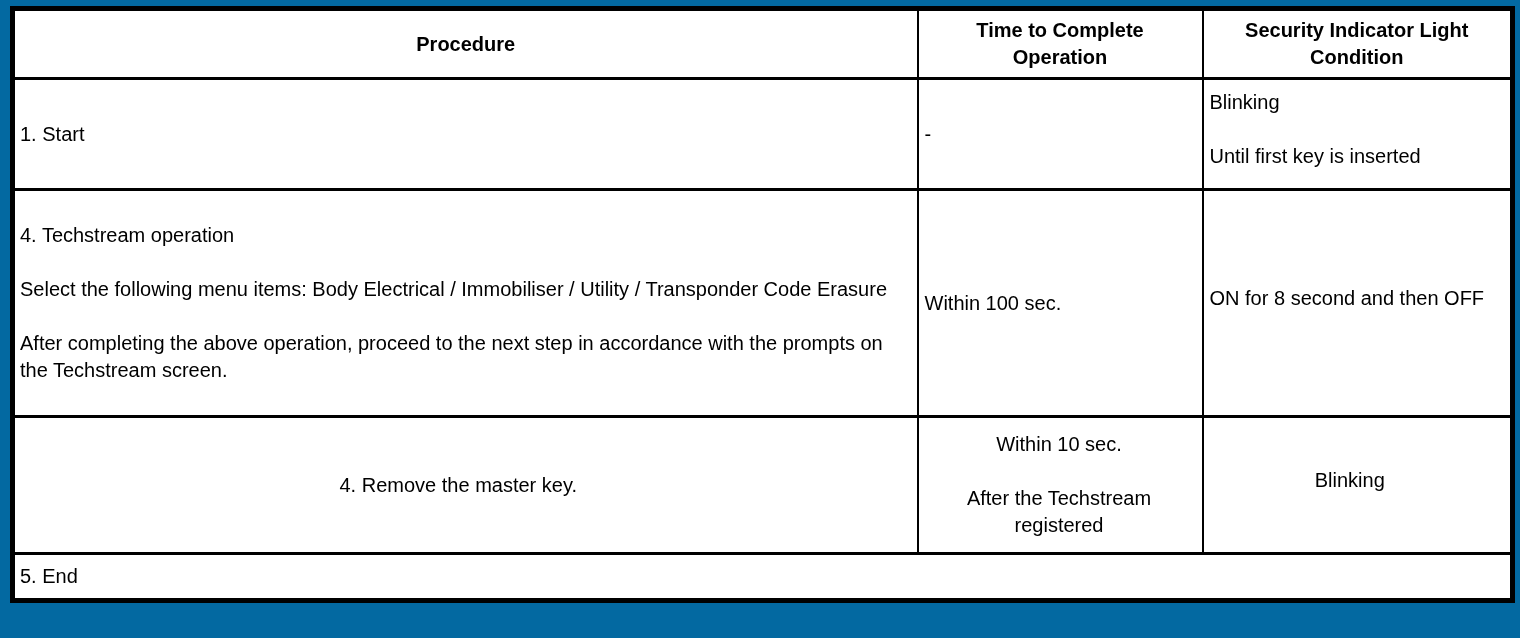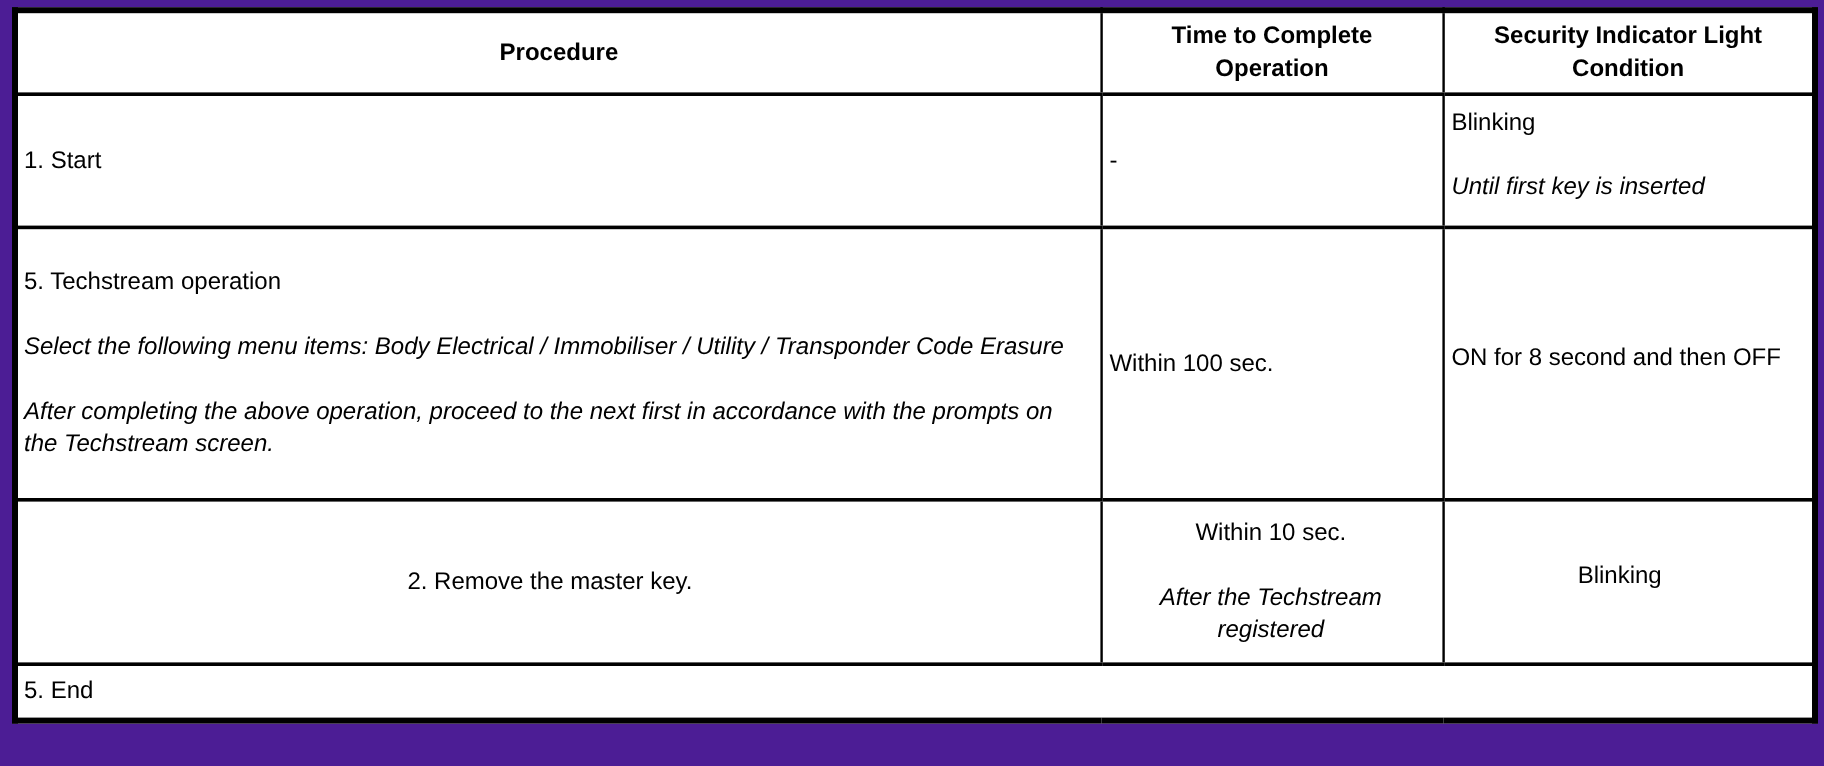--- a/index.html
+++ b/index.html
@@ -7,21 +7,21 @@
     padding: 0;
     background: #ffffff;
     font-family: "Liberation Sans", "DejaVu Sans", sans-serif;
     color: #000000;
   }
   .page {
     width: 1520px;
     height: 638px;
     box-sizing: border-box;
     padding: 6px 10px;
-    background: #4c1d95;
+    background: #0369a1;
     overflow: hidden;
   }
   table.proc-table {
     border-collapse: collapse;
     table-layout: fixed;
     width: 1500px;
     border: 5px solid #000000;
     background: #ffffff;
   }
   col.c1 { width: 905px; }
@@ -53,21 +53,20 @@
   tr.row-1 td { height: 94px; }
   tr.row-2 td { height: 64px; }
   tr.row-3 td { height: 210px; }
   tr.row-4 td { height: 120px; text-align: center; }
   tr.row-5 td { height: 39px; }
   td p {
     margin: 0;
   }
   td p + p {
     margin-top: 27px;
-    font-style: italic;
   }
 </style>
 </head>
 <body>
 
 <div class="page">
   <table class="proc-table">
     <colgroup>
       <col class="c1">
       <col class="c2">
@@ -88,34 +87,34 @@
           <td class="col-time">
             <p>-</p>
           </td>
           <td class="col-light">
             <p>Blinking</p>
             <p>Until first key is inserted</p>
           </td>
         </tr>
         <tr class="row-3">
           <td class="col-procedure">
-            <p>5. Techstream operation</p>
+            <p>4. Techstream operation</p>
             <p>Select the following menu items: Body Electrical / Immobiliser / Utility / Transponder Code Erasure</p>
-            <p>After completing the above operation, proceed to the next first in accordance with the prompts on the Techstream screen.</p>
+            <p>After completing the above operation, proceed to the next step in accordance with the prompts on the Techstream screen.</p>
           </td>
           <td class="col-time">
             <p>Within 100 sec.</p>
           </td>
           <td class="col-light">
             <p>ON for 8 second and then OFF</p>
           </td>
         </tr>
         <tr class="row-4">
           <td class="col-procedure">
-            <p>2. Remove the master key.</p>
+            <p>4. Remove the master key.</p>
           </td>
           <td class="col-time">
             <p>Within 10 sec.</p>
             <p>After the Techstream registered</p>
           </td>
           <td class="col-light">
             <p>Blinking</p>
           </td>
         </tr>
         <tr class="row-5">

